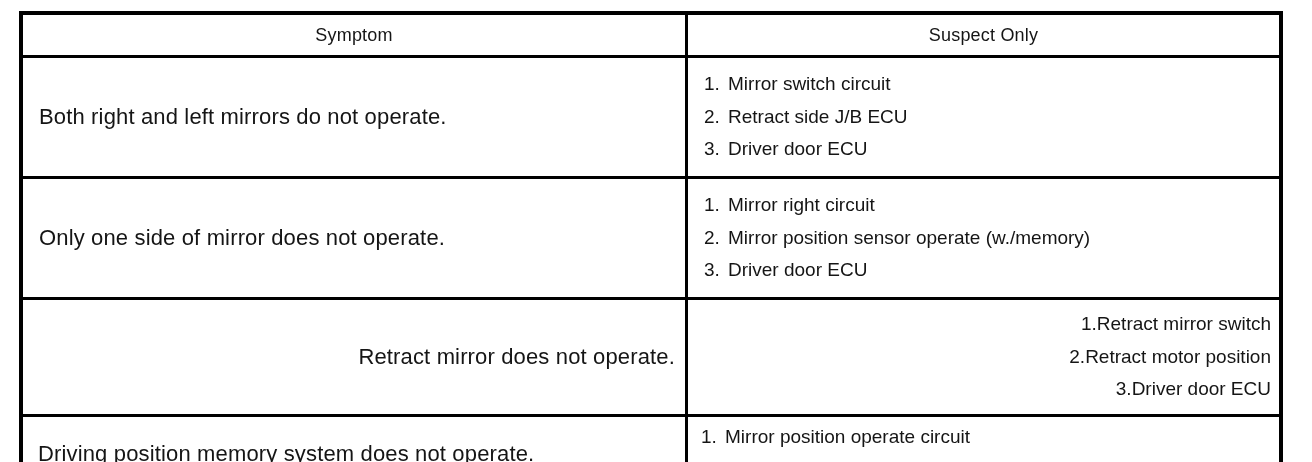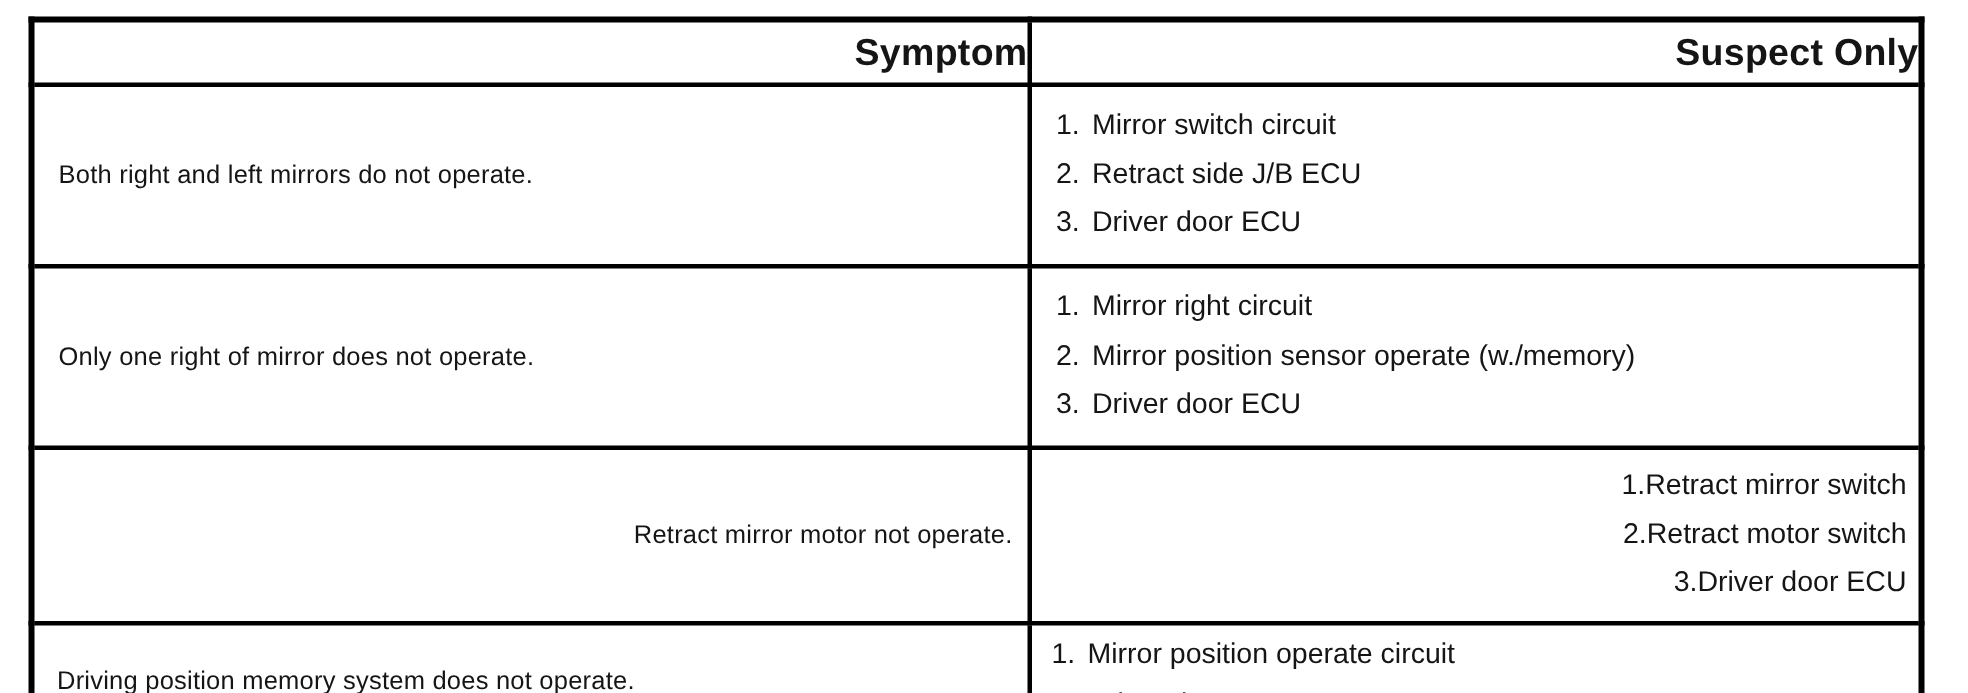--- a/index.html
+++ b/index.html
@@ -34,32 +34,32 @@
   table.tbl {
     border-top-width: 4px;
     border-left-width: 4px;
     border-right-width: 4px;
     border-bottom-width: 5px;
   }
   col.c-symptom { width: 665px; }
   col.c-suspect { width: 594px; }
   th {
     height: 40px;
-    font-size: 25px;
-    font-weight: 700;
-    text-align: right;
+    font-size: 18px;
+    font-weight: 400;
+    text-align: center;
     vertical-align: middle;
     letter-spacing: 0.2px;
     padding: 0;
   }
   tr.r-tall  td { height: 110px; padding-left: 16px; }
   tr.r-tall2 td { height: 106px; text-align: right; }
   tr.r-short td { height: 65px; }
   td.sym {
-    font-size: 17px;
+    font-size: 22px;
     vertical-align: middle;
     padding: 0 10px 0 15px;
     letter-spacing: 0.15px;
   }
   td.sus {
     vertical-align: middle;
     padding: 4px 8px 4px 13px;
     font-size: 19px;
   }
   .li {
@@ -95,41 +95,41 @@
           </div>
           <div class="li">
             <span class="num">2.</span><span class="txt">Retract side J/B ECU</span>
           </div>
           <div class="li">
             <span class="num">3.</span><span class="txt">Driver door ECU</span>
           </div>
         </td>
       </tr>
       <tr class="r-tall">
-        <td class="sym">Only one right of mirror does not operate.</td>
+        <td class="sym">Only one side of mirror does not operate.</td>
         <td class="sus">
           <div class="li">
             <span class="num">1.</span><span class="txt">Mirror right circuit</span>
           </div>
           <div class="li">
             <span class="num">2.</span><span class="txt">Mirror position sensor operate (w./memory)</span>
           </div>
           <div class="li">
             <span class="num">3.</span><span class="txt">Driver door ECU</span>
           </div>
         </td>
       </tr>
       <tr class="r-tall2">
-        <td class="sym">Retract mirror motor not operate.</td>
+        <td class="sym">Retract mirror does not operate.</td>
         <td class="sus">
           <div class="li">
             <span class="num">1.</span><span class="txt">Retract mirror switch</span>
           </div>
           <div class="li">
-            <span class="num">2.</span><span class="txt">Retract motor switch</span>
+            <span class="num">2.</span><span class="txt">Retract motor position</span>
           </div>
           <div class="li">
             <span class="num">3.</span><span class="txt">Driver door ECU</span>
           </div>
         </td>
       </tr>
       <tr class="r-short">
         <td class="sym">Driving position memory system does not operate.</td>
         <td class="sus">
           <div class="li">

